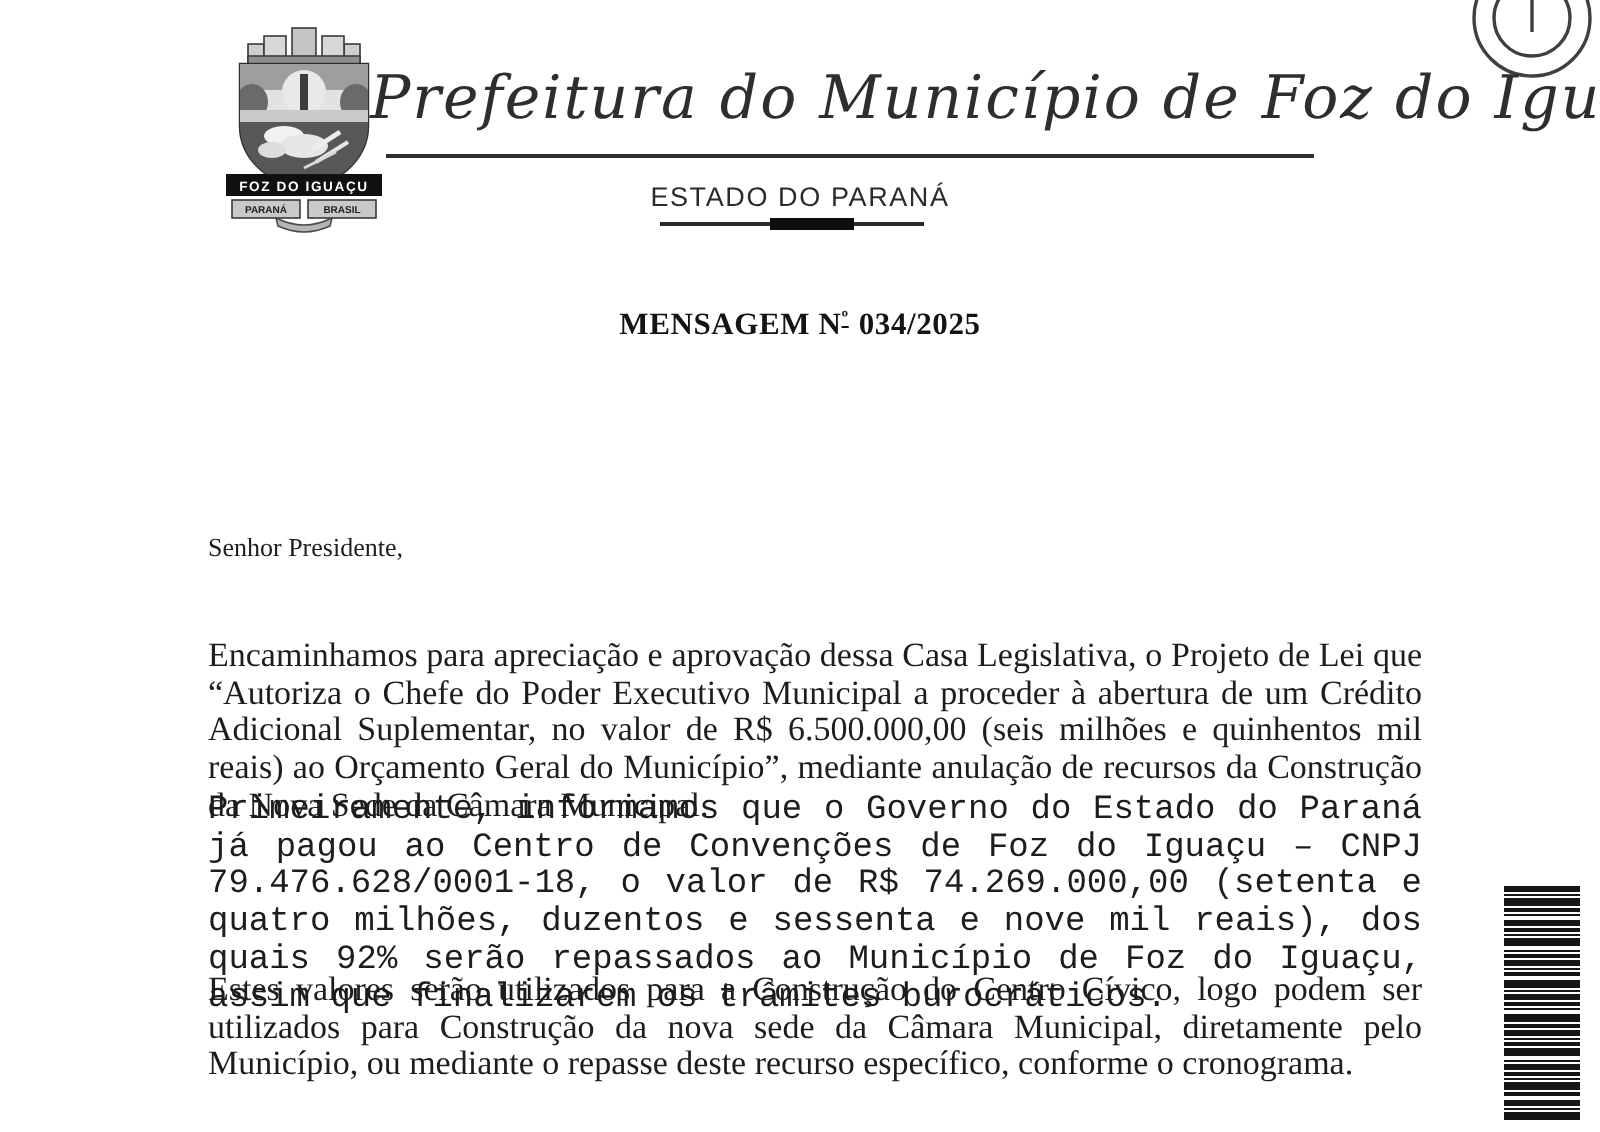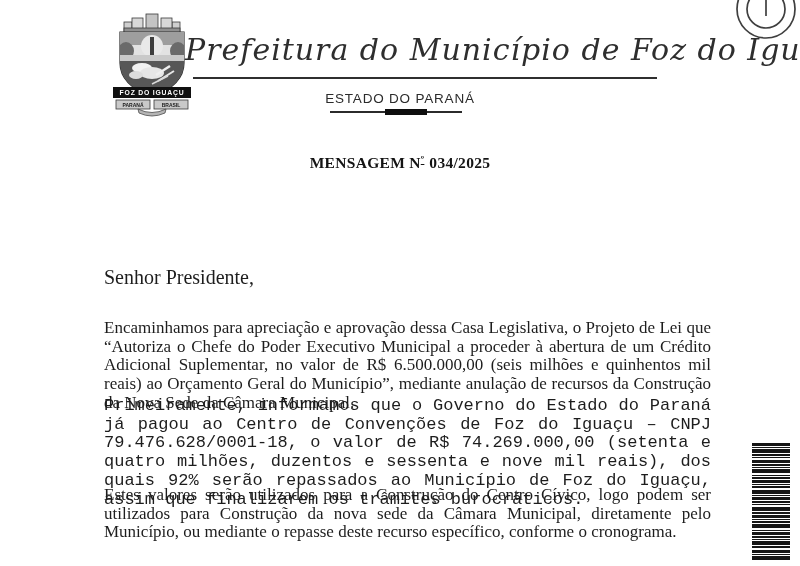--- a/index.html
+++ b/index.html
@@ -28,21 +28,21 @@
     position:absolute; left:0; right:0; top:131px; text-align:center;
     font-weight:bold; font-size:15.5px; color:#141414; letter-spacing:0.3px;margin-top:23px;
   }
   .ord { text-decoration:underline; font-size:10px; vertical-align:5px; }
   .msg-num { margin-left:5px; }
   
   .recipient { position:absolute; left:104px; top:163px; font-size:14.6px; line-height:17.6px; }
   .recipient .b { font-weight:bold; }
   .recipient .bu { font-weight:bold; text-decoration:underline; }
   
-  .greeting { position:absolute; left:104px; top:266px; font-size:20px; }
+  .greeting { position:absolute; left:104px; top:266px; font-size:13px; }
   .para {
     position:absolute; left:104px; width:607px;
     font-size:17px; line-height:18.7px; text-align:justify; margin:0;
   }
   .p0 { top:319px; } .p1 { top:397px;font-family:Liberation Mono, monospace; } .p2 { top:486px; }
   
   .stamp { position:absolute; left:730px; top:0; width:70px; height:46px; }
   .barcode { position:absolute; left:752px; top:443px; width:38px; height:123px; overflow:hidden; }
   .barcode .bar { width:100%; background:#161616; }
 </style>

